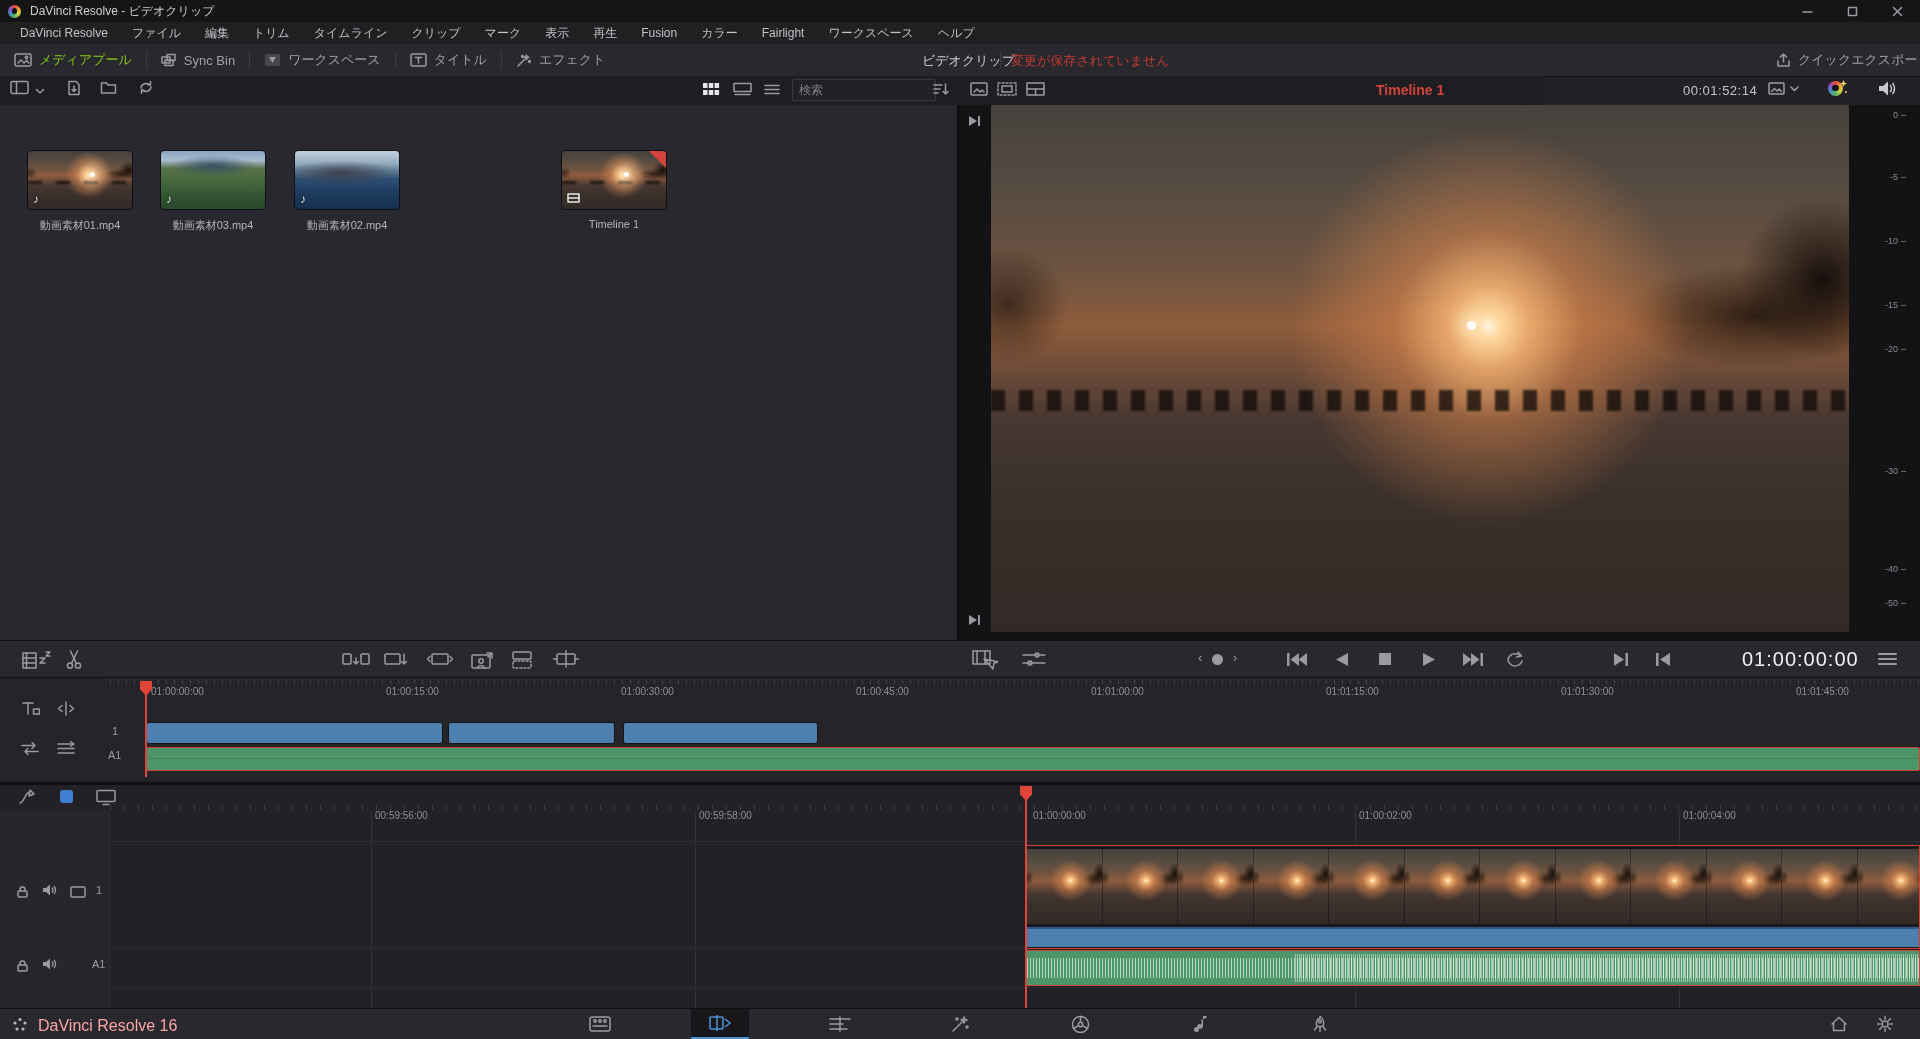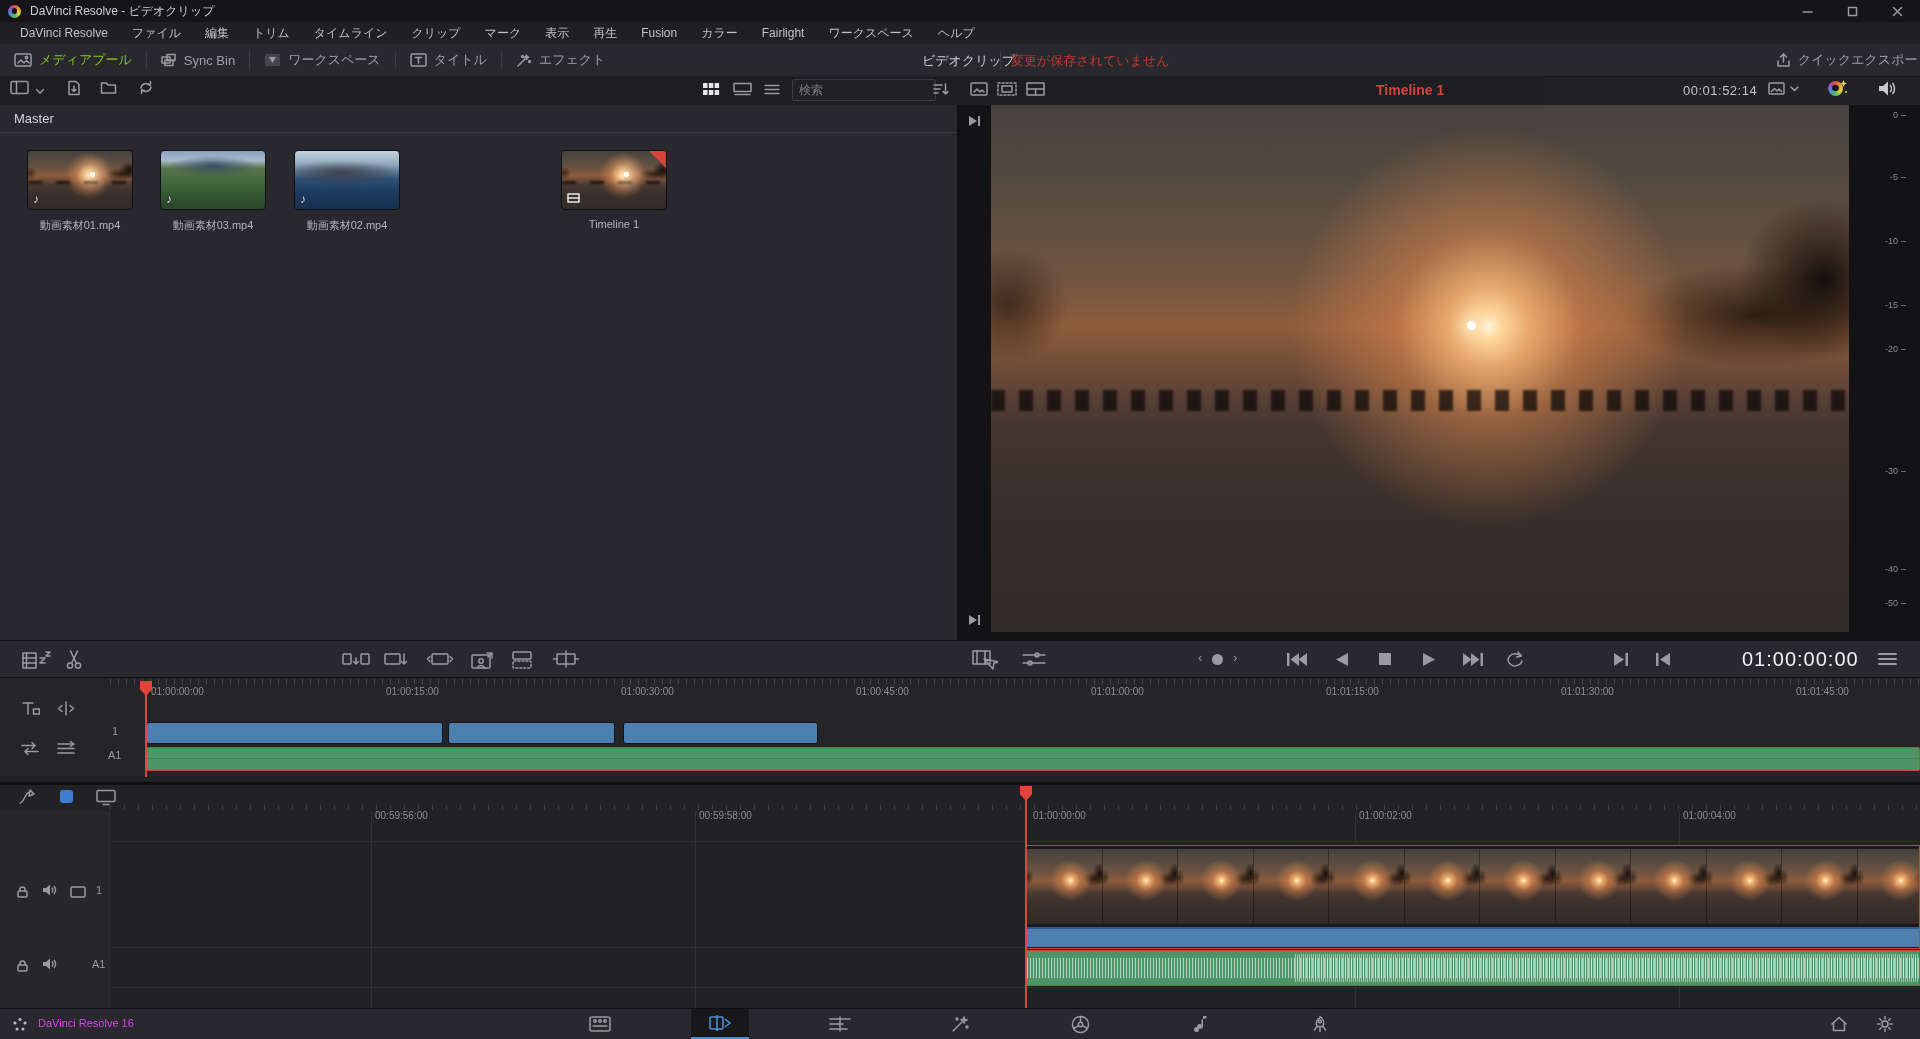--- a/index.html
+++ b/index.html
@@ -91,21 +91,21 @@
   .bluebar{position:absolute;left:0;top:81px;width:100%;height:20px;background:#4d80ae;border-top:2px solid #2c5a84;box-sizing:border-box;}
   .lclip-v{position:absolute;left:1026px;top:60px;width:894px;height:104px;border:1px solid #cf4334;box-sizing:border-box;background:#1a1a1e;}
   .lclip-a{position:absolute;left:1026px;top:165px;width:894px;height:36px;border:1px solid #cf4334;box-sizing:border-box;background:#4b9568;overflow:hidden;}
   .wfw1{position:absolute;left:0;top:22%;width:100%;height:56%;background:repeating-linear-gradient(90deg,rgba(255,255,255,.6) 0 1px,transparent 1px 3px);}
   .wfw2{position:absolute;left:30%;top:10%;width:70%;height:80%;background:repeating-linear-gradient(90deg,rgba(255,255,255,.45) 0 1px,transparent 1px 2px);}
 
   
   .bottombar{left:0;top:1008px;width:1920px;height:31px;background:#28282e;border-top:1px solid #101013;box-sizing:border-box;}
   .pagebtn{position:absolute;top:0;width:58px;height:30px;display:flex;align-items:center;justify-content:center;}
   .pagebtn.active{background:#18181b;border-bottom:2px solid #4a8fd1;box-sizing:border-box;}
-  .appver{font-size:11px;color:#d946ef;}
+  .appver{font-size:16px;color:#fca5a5;}
 
   
   svg.ic{stroke:#9a9aa0;fill:none;stroke-width:1.5;stroke-linecap:round;stroke-linejoin:round;}
   svg.icf{fill:#9a9aa0;stroke:none;}
   .wheel{border-radius:50%;background:conic-gradient(#e5483e,#e8a33c,#dbd44a,#58b85c,#4a8fd1,#8e56c8,#e5483e);position:relative;}
   .wheel::after{content:"";position:absolute;left:28%;top:28%;width:44%;height:44%;border-radius:50%;background:#151517;}
   .bluesq{width:13px;height:13px;border-radius:3px;background:#3f7fd2;}
 </style>
 </head>
 <body>
@@ -294,23 +294,20 @@
         </svg>
     </span>
     <span class="abs" style="left:1878px;top:4px;"><svg width="19" height="17" class="icf" style="fill:#c8c8cc;">
           <path d="M1 6 h4 l5 -4.5 v14 L5 11 H1 z"></path>
           <path d="M12 5 a5 5 0 0 1 0 7" stroke="#c8c8cc" stroke-width="1.5" fill="none"></path>
           <path d="M14.5 3 a8.5 8.5 0 0 1 0 11" stroke="#c8c8cc" stroke-width="1.5" fill="none"></path>
         </svg></span>
   </div>
 
   <div class="abs mediapool">
-    <div class="masterbar">
-        <span>Master</span>
-      </div>
 
     <div class="card" style="left:27px;">
       <div class="thumb sunset">
           <div class="rocks"></div>
           <div class="sun" style="left:60%;top:36%;width:5px;height:5px;"></div>
           <span class="note">♪</span>
         </div>
       <span class="card-label">動画素材01.mp4</span>
     </div>
     <div class="card" style="left:160px;">

